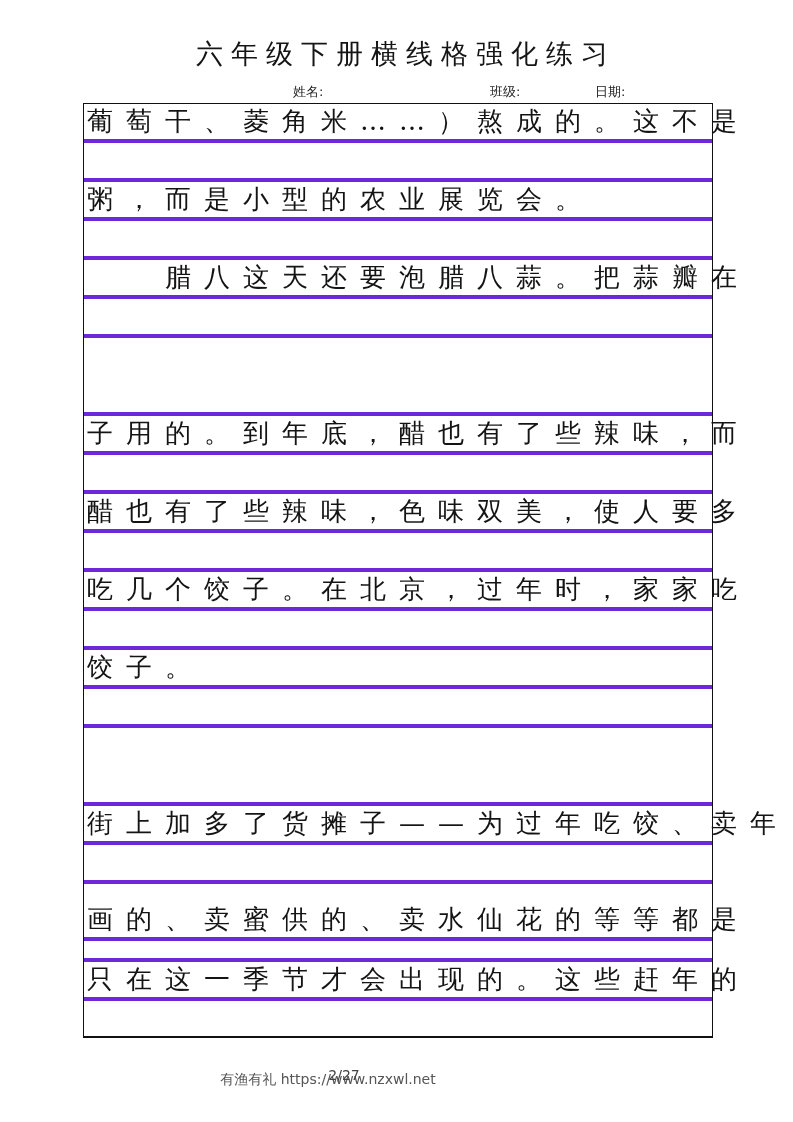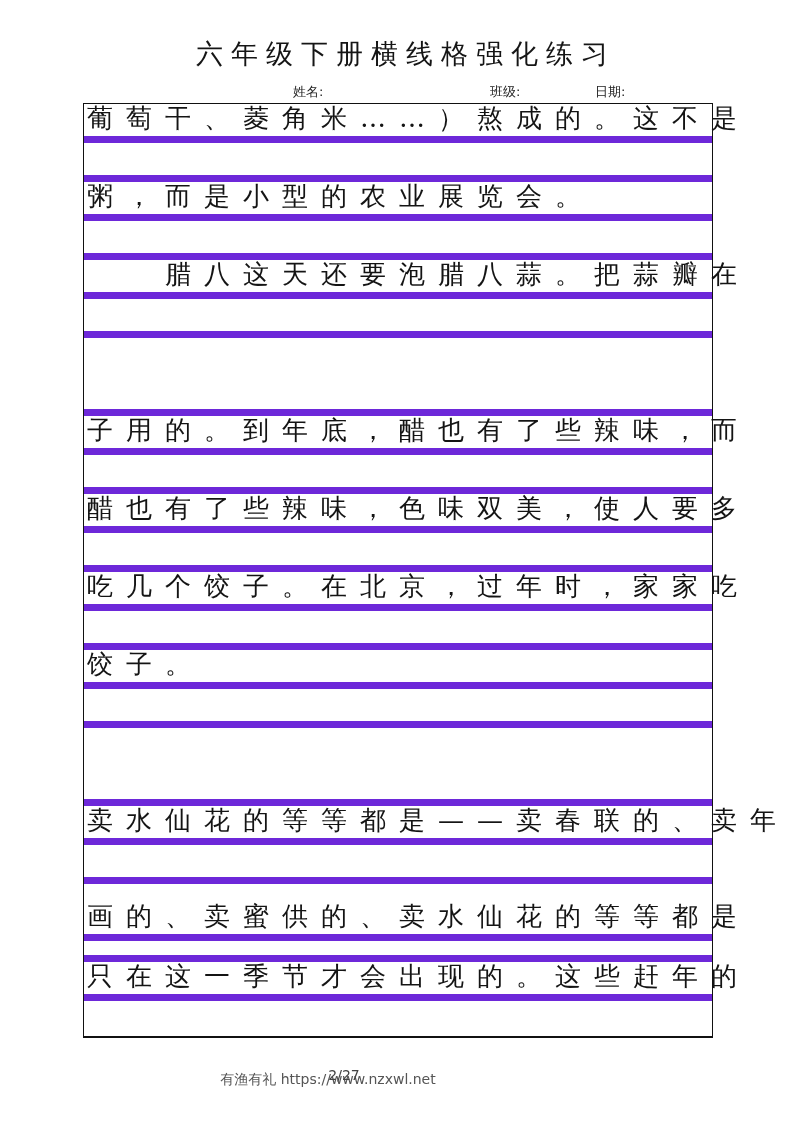--- a/index.html
+++ b/index.html
@@ -47,21 +47,21 @@
       border-right: 1.5px solid #111;
       border-bottom: 2.5px solid #111;
       box-sizing: border-box;
     }
     .row {
       position: absolute;
       left: 0;
       width: 100%;
       height: 39px;
       box-sizing: border-box;
-      border-bottom: 7px solid #6d28d9;
+      border-bottom: 4px solid #6d28d9;
     }
     .row.last {
       border-bottom: none;
     }
     .row-text {
       position: absolute;
       left: 3px;
       bottom: 2px;
       font-size: 26px;
       line-height: 32px;
@@ -147,21 +147,21 @@
   <div class="row" style="top:546px;">
       <span class="row-text">饺子。</span>
     </div>
   <div class="row" style="top:585px;">
       <span class="row-text"></span>
     </div>
   <div class="row" style="top:663px;">
       <span class="row-text"></span>
     </div>
   <div class="row" style="top:702px;">
-      <span class="row-text">卖水仙花的等等都是——卖春联的、卖年</span>
+      <span class="row-text">街上加多了货摊子——为过年吃饺、卖年</span>
     </div>
   <div class="row" style="top:741px;">
       <span class="row-text"></span>
     </div>
   <div class="row" style="top:780px;margin-top:18px;">
       <span class="row-text">画的、卖蜜供的、卖水仙花的等等都是</span>
     </div>
   <div class="row" style="top:819px;">
       <span class="row-text"></span>
     </div>

